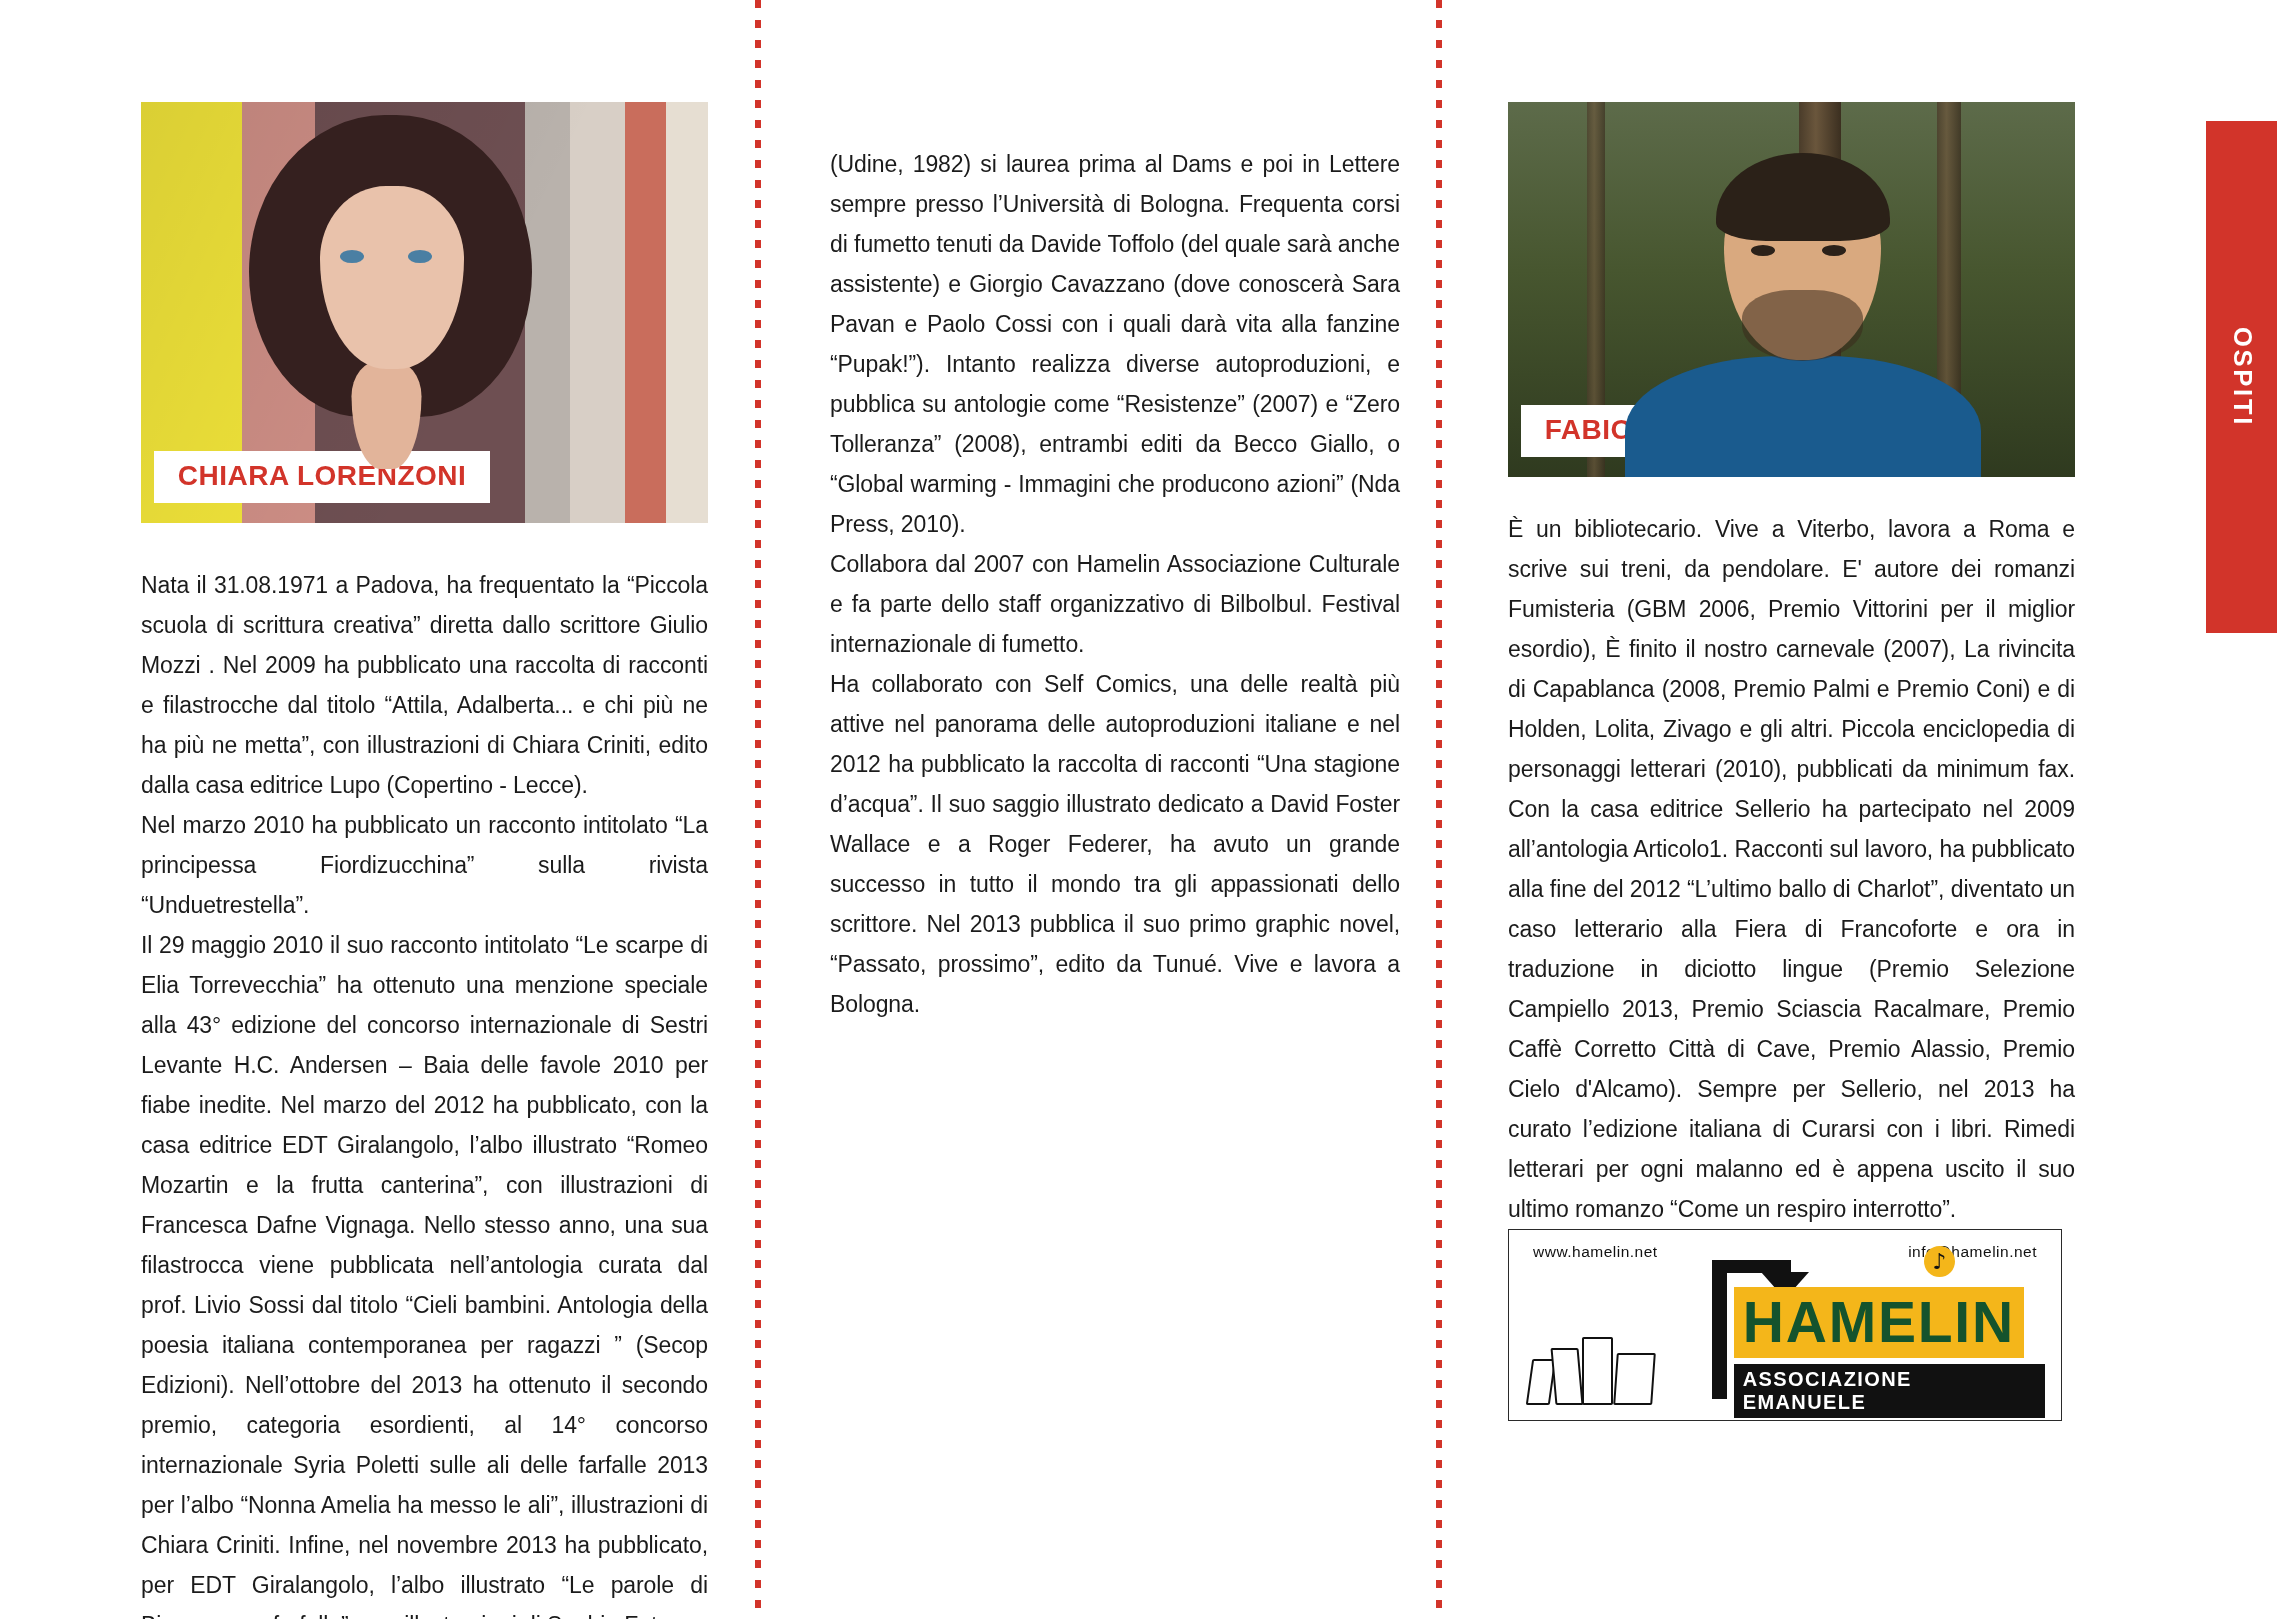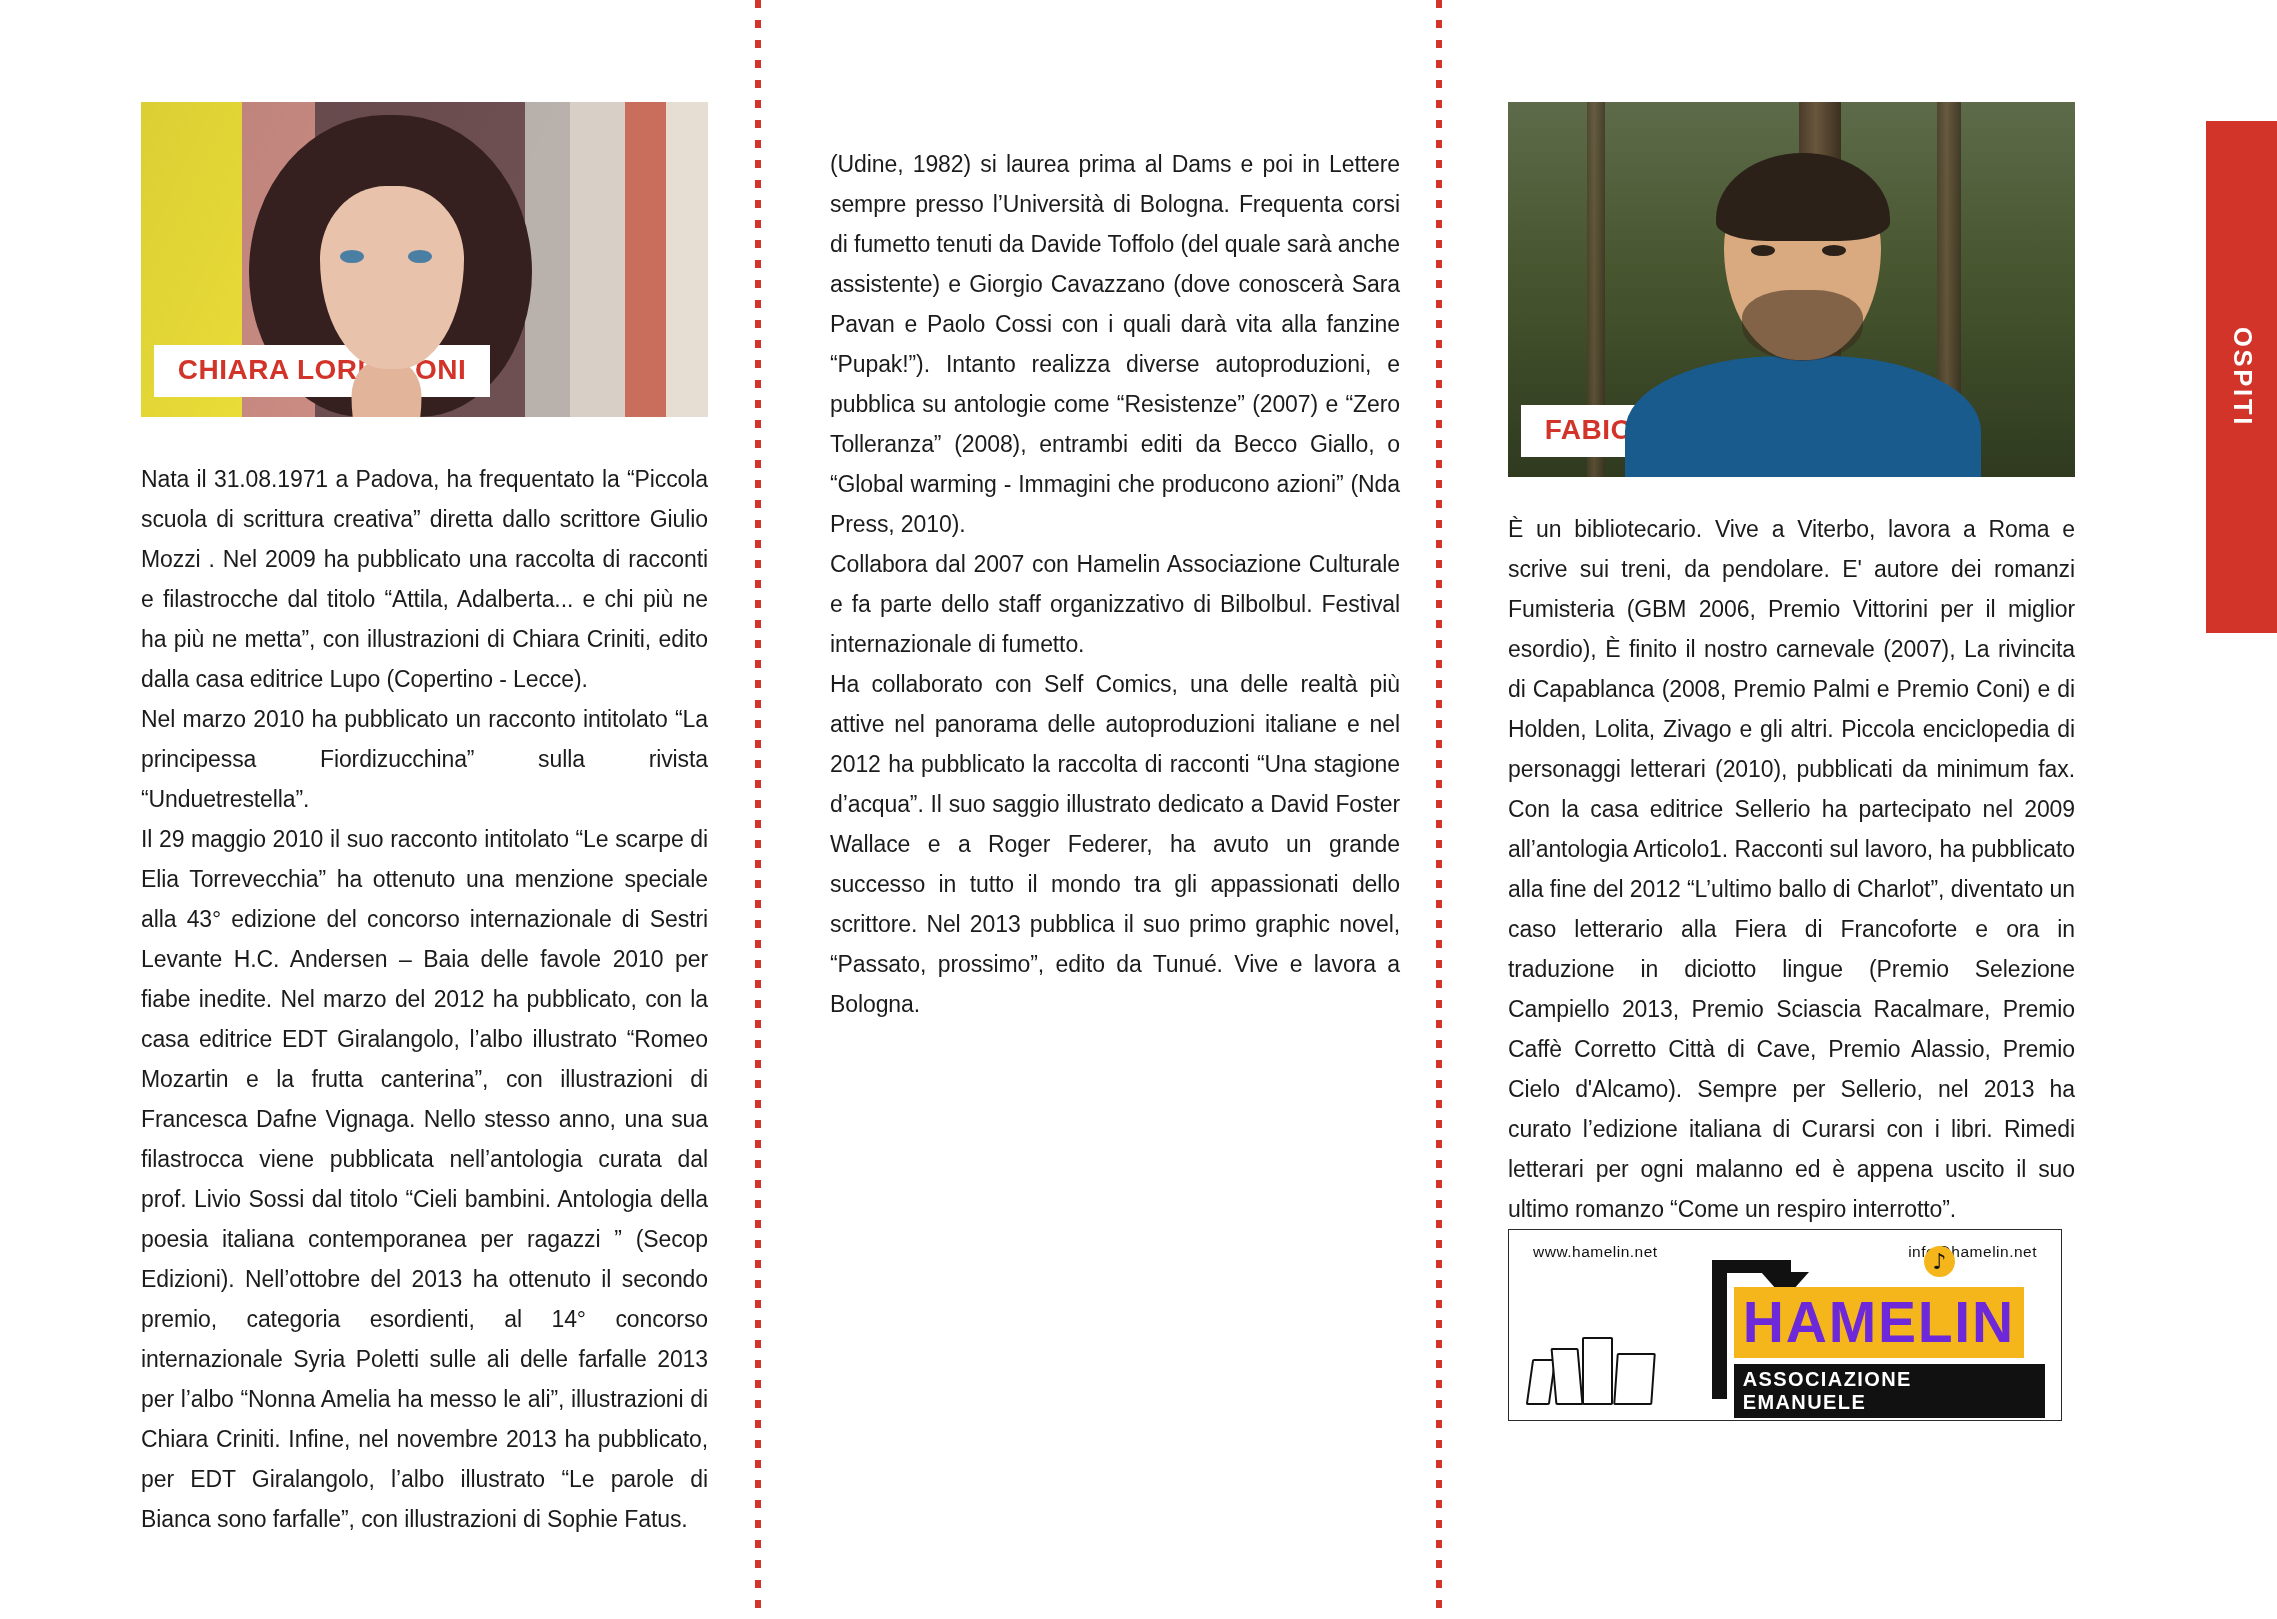--- a/index.html
+++ b/index.html
@@ -62,21 +62,21 @@
   }
   #col1 { left: 141px; width: 567px; }
   #col2 { left: 830px; width: 570px; }
   #col3 { left: 1508px; width: 567px; }
 
   .photo {
     position: relative;
     width: 100%;
     overflow: hidden;
   }
-  #col1 .photo { height: 315px; }
+  #col1 .photo { height: 421px; }
   #col2 .photo { height: 375px; }
   #col3 .photo { height: 375px; }
 
   
   .photo-1 {
     background:
       linear-gradient(115deg, rgba(0,0,0,0.10), rgba(0,0,0,0) 60%),
       linear-gradient(to right,
         #f3e63a 0px, #f3e63a 101px,
         #cf8f86 101px, #cf8f86 174px,
@@ -327,21 +327,21 @@
     font-family: "DejaVu Sans", sans-serif;
   }
   .logo-text {
     position: absolute;
     right: 16.4px;
     top: 57px;
     width: 311px;
   }
   .logo-text .main {
     background: #f4b61a;
-    color: #6d28d9;
+    color: #14532d;
     font-weight: bold;
     font-size: 57px;
     letter-spacing: 1.8px;
     padding: 1.8px 9.1px 3.7px 9.1px;
     display: inline-block;
     font-family: "Liberation Sans", sans-serif;
   }
   .logo-text .sub {
     margin-top: 5.5px;
     background: #111;

